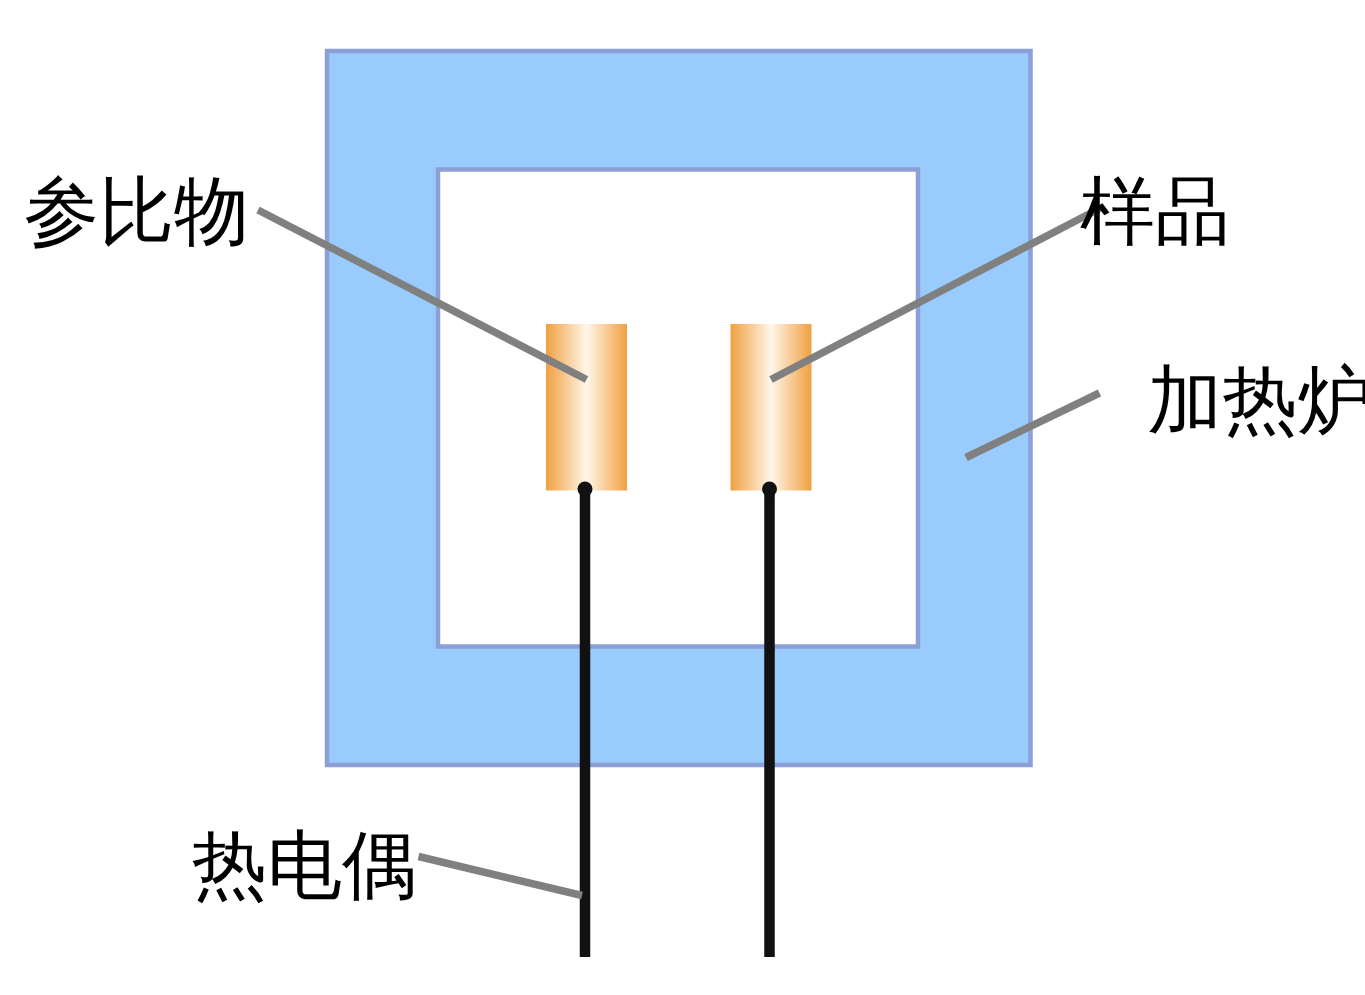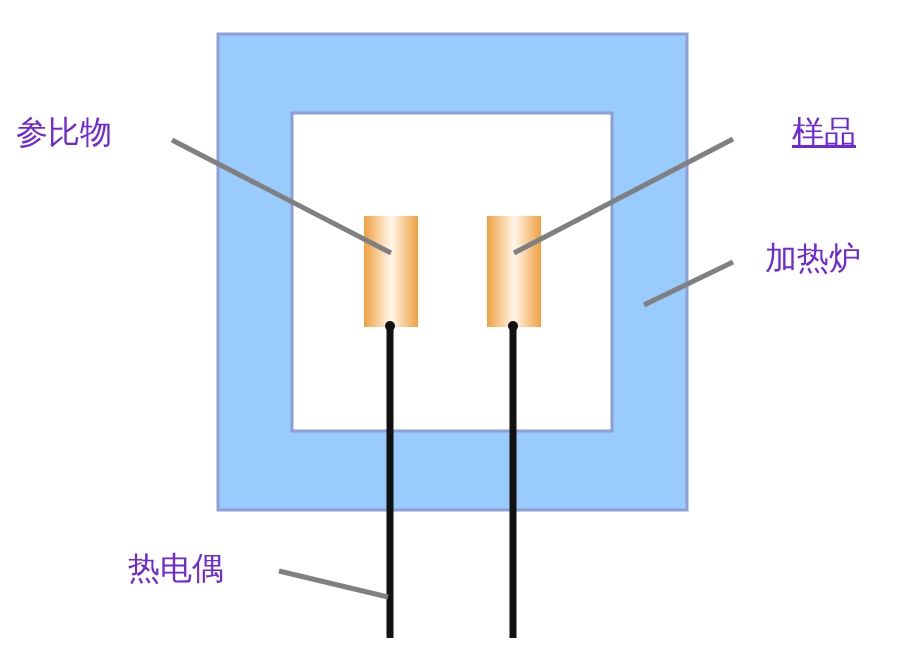--- a/index.html
+++ b/index.html
@@ -1,19 +1,19 @@
 <!DOCTYPE html>
 <html><head>
 <meta charset="utf-8">
 <style>
   html, body { margin:0; padding:0; background:#ffffff; }
   body { width:910px; height:663px; position:relative; overflow:hidden;
          font-family: "DejaVu Sans", "Liberation Sans", sans-serif; }
   #diagram { position:absolute; left:0; top:0; }
-  .label { position:absolute; font-size:32px; color:#6d28d9; white-space:nowrap; line-height:1; }
+  .label { position:absolute; font-size:50px; color:#000000; white-space:nowrap; line-height:1; }
 </style>
 </head>
 <body>
 
 <svg id="diagram" width="910" height="663" viewBox="0 0 910 663">
   <defs>
     <linearGradient id="crucibleGrad" x1="0" y1="0" x2="1" y2="0">
       <stop offset="0" stop-color="#f0a040"></stop>
       <stop offset="0.5" stop-color="#fff6ea"></stop>
       <stop offset="1" stop-color="#f0a040"></stop>
@@ -33,15 +33,15 @@
   <circle cx="390" cy="326" r="5" fill="#111"></circle>
   <circle cx="513" cy="326" r="5" fill="#111"></circle>
 
   <line x1="172" y1="140" x2="391" y2="253" stroke="#808080" stroke-width="5"></line>
   <line x1="733" y1="139" x2="514" y2="253" stroke="#808080" stroke-width="5"></line>
   <line x1="733" y1="262" x2="644" y2="305" stroke="#808080" stroke-width="5"></line>
   <line x1="279" y1="571" x2="388" y2="597" stroke="#808080" stroke-width="5"></line>
 </svg>
 
 <div class="label" style="left:16px; top:116px;">参比物</div>
-<div class="label" style="left:792px; top:116px;text-decoration:underline;">样品</div>
+<div class="label" style="left:720px; top:116px;">样品</div>
 <div class="label" style="left:765px; top:242px;">加热炉</div>
 <div class="label" style="left:128px; top:552px;">热电偶</div>
 
 </body></html>

